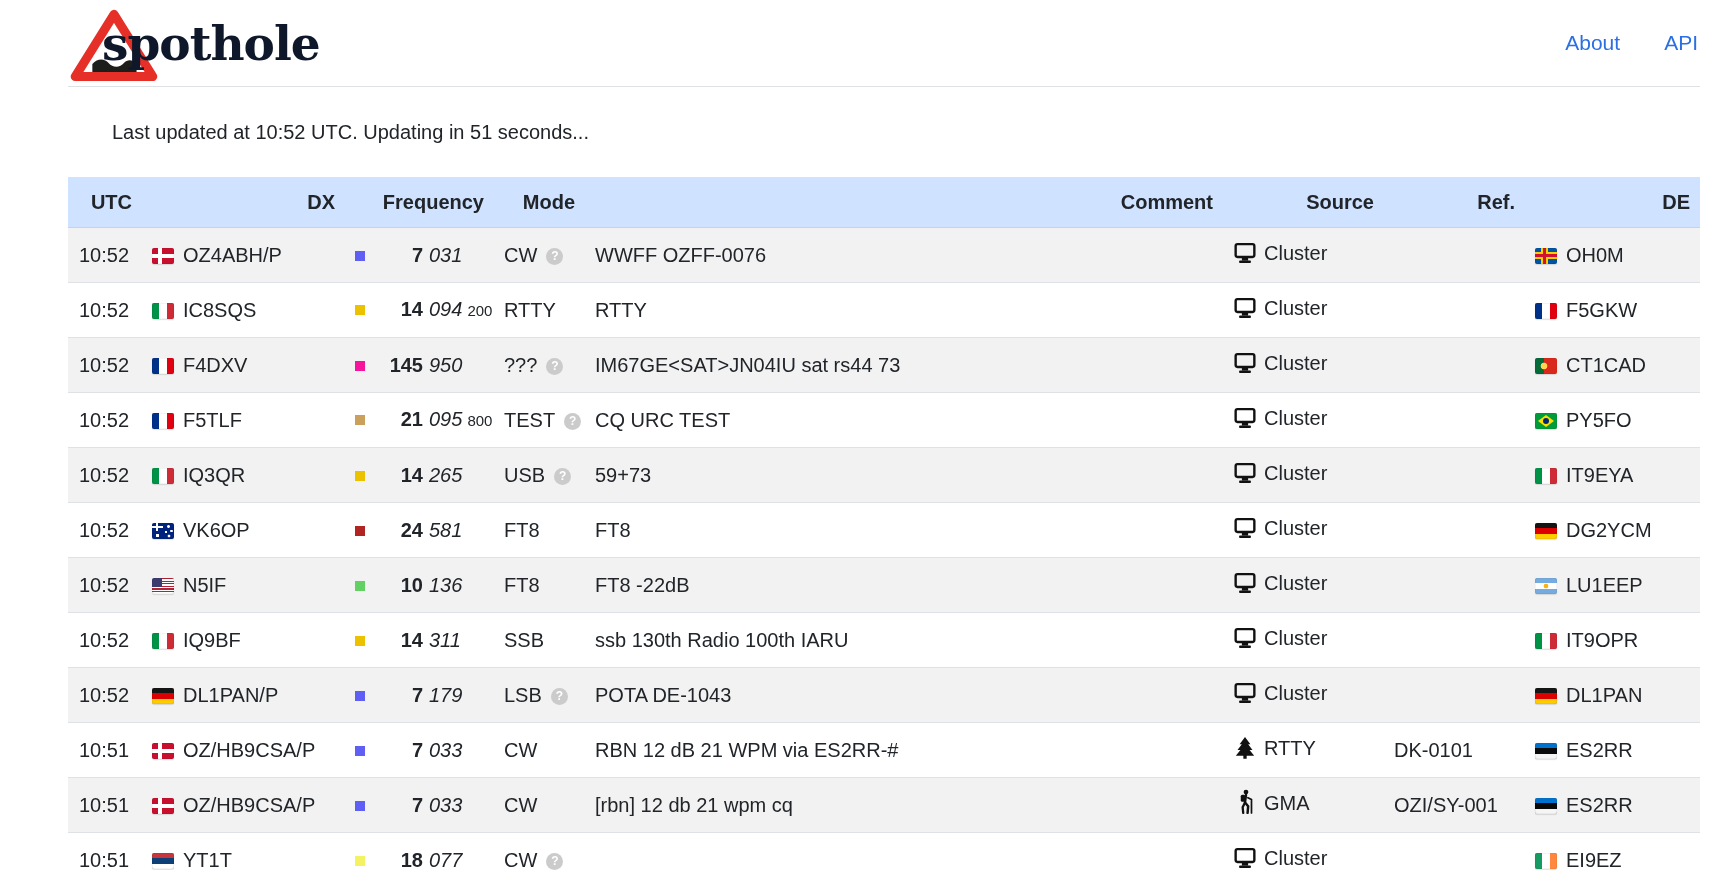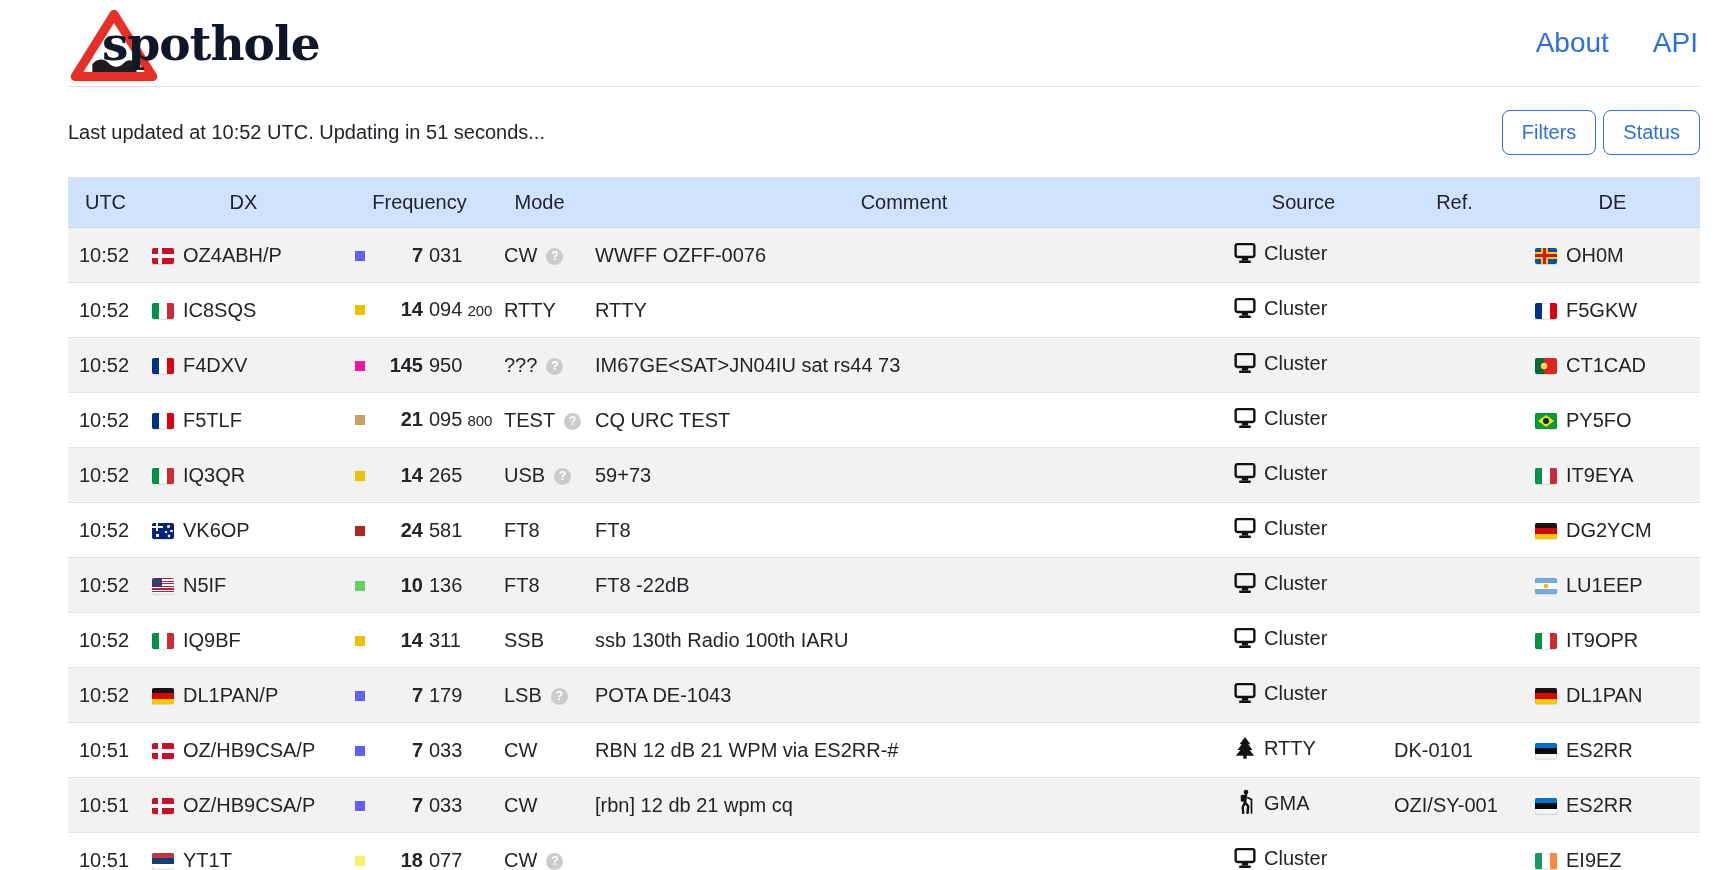--- a/index.html
+++ b/index.html
@@ -7,46 +7,46 @@
   .page{width:1632px;margin:0 0 0 68px;}
 
   
   .topbar{display:flex;align-items:center;justify-content:space-between;height:86px;
     border-bottom:1px solid #dee2e6;}
   .logo{position:relative;height:80px;display:flex;align-items:center;}
   .logo svg{position:absolute;left:0;top:5px;}
   .brand{position:relative;z-index:2;margin-left:34px;font-family:"DejaVu Serif","Liberation Serif",serif;
     font-weight:700;font-size:47px;letter-spacing:-1px;color:#0f172a;line-height:1;}
   .navlinks{display:flex;gap:44px;padding-right:2px;}
-  .navlinks a{color:#2b6fe2;text-decoration:none;font-size:28px;}
-
-  
-  .statusrow{display:flex;align-items:center;justify-content:space-between;margin-top:22px;height:46px;}
+  .navlinks a{color:#2b6fe2;text-decoration:none;font-size:21px;}
+
+  
+  .statusrow{display:flex;align-items:center;justify-content:space-between;margin-top:22px;height:46px;margin-left:44px;}
   .updated{font-size:20px;color:#212529;}
   .btns{display:flex;gap:7px;}
   .btn{background:#fff;border:1px solid #2b6fe2;color:#2b6fe2;font-size:20px;
     font-family:inherit;border-radius:8px;padding:8px 19px;cursor:pointer;line-height:1.35;}
 
   
   table{border-collapse:collapse;table-layout:fixed;width:1632px;margin-top:22px;}
   col.c1{width:74px}col.c2{width:203px}col.c3{width:149px}col.c4{width:91px}
   col.c5{width:638px}col.c6{width:161px}col.c7{width:141px}col.c8{width:175px}
-  thead th{background:#cfe2ff;text-align:center;font-size:20px;font-weight:400;
+  thead th{background:#cfe2ff;text-align:right;font-size:20px;font-weight:700;
     padding:11px 10px;line-height:28px;border-bottom:1px solid #cbd3da;}
   thead th:first-child{padding-left:11px;}
   tbody td{font-size:20px;padding:11px 10px;line-height:28px;white-space:nowrap;overflow:hidden;}
   tbody td:first-child{padding-left:11px;}
   tbody tr{border-top:1px solid #dee2e6;}
   tbody tr:first-child{border-top:none;}
   tbody tr:nth-child(odd){background:#f2f2f2;}
 
   
   .band{display:inline-block;width:10px;height:10px;margin-right:2px;vertical-align:1px;}
   .mhz{display:inline-block;width:56px;text-align:right;font-weight:700;}
-  .khz{margin-left:6px;}
+  .khz{margin-left:6px;font-style:italic;}
   .hz{margin-left:5px;font-size:15px;}
 
   
   .qmark{display:inline-block;width:17px;height:17px;border-radius:50%;background:#cbcbcb;color:#fff;
     font-size:12px;font-weight:700;line-height:17px;text-align:center;margin-left:9px;vertical-align:2px;cursor:pointer;}
 
   
   .srcicon{display:inline-block;width:24px;margin-right:7px;vertical-align:-4px;text-align:center;}
 
   
@@ -99,24 +99,20 @@
       <span class="brand">spothole</span>
     </div>
     <div class="navlinks">
       <a href="#">About</a>
       <a href="#">API</a>
     </div>
   </div>
 
   <div class="statusrow">
     <div class="updated">Last updated at 10:52 UTC. Updating in 51 seconds...</div>
-    <div class="btns">
-      <button class="btn">Filters</button>
-      <button class="btn">Status</button>
-    </div>
   </div>
 
   <table>
     <colgroup>
       <col class="c1">
         <col class="c2">
         <col class="c3">
         <col class="c4">
       <col class="c5">
         <col class="c6">

